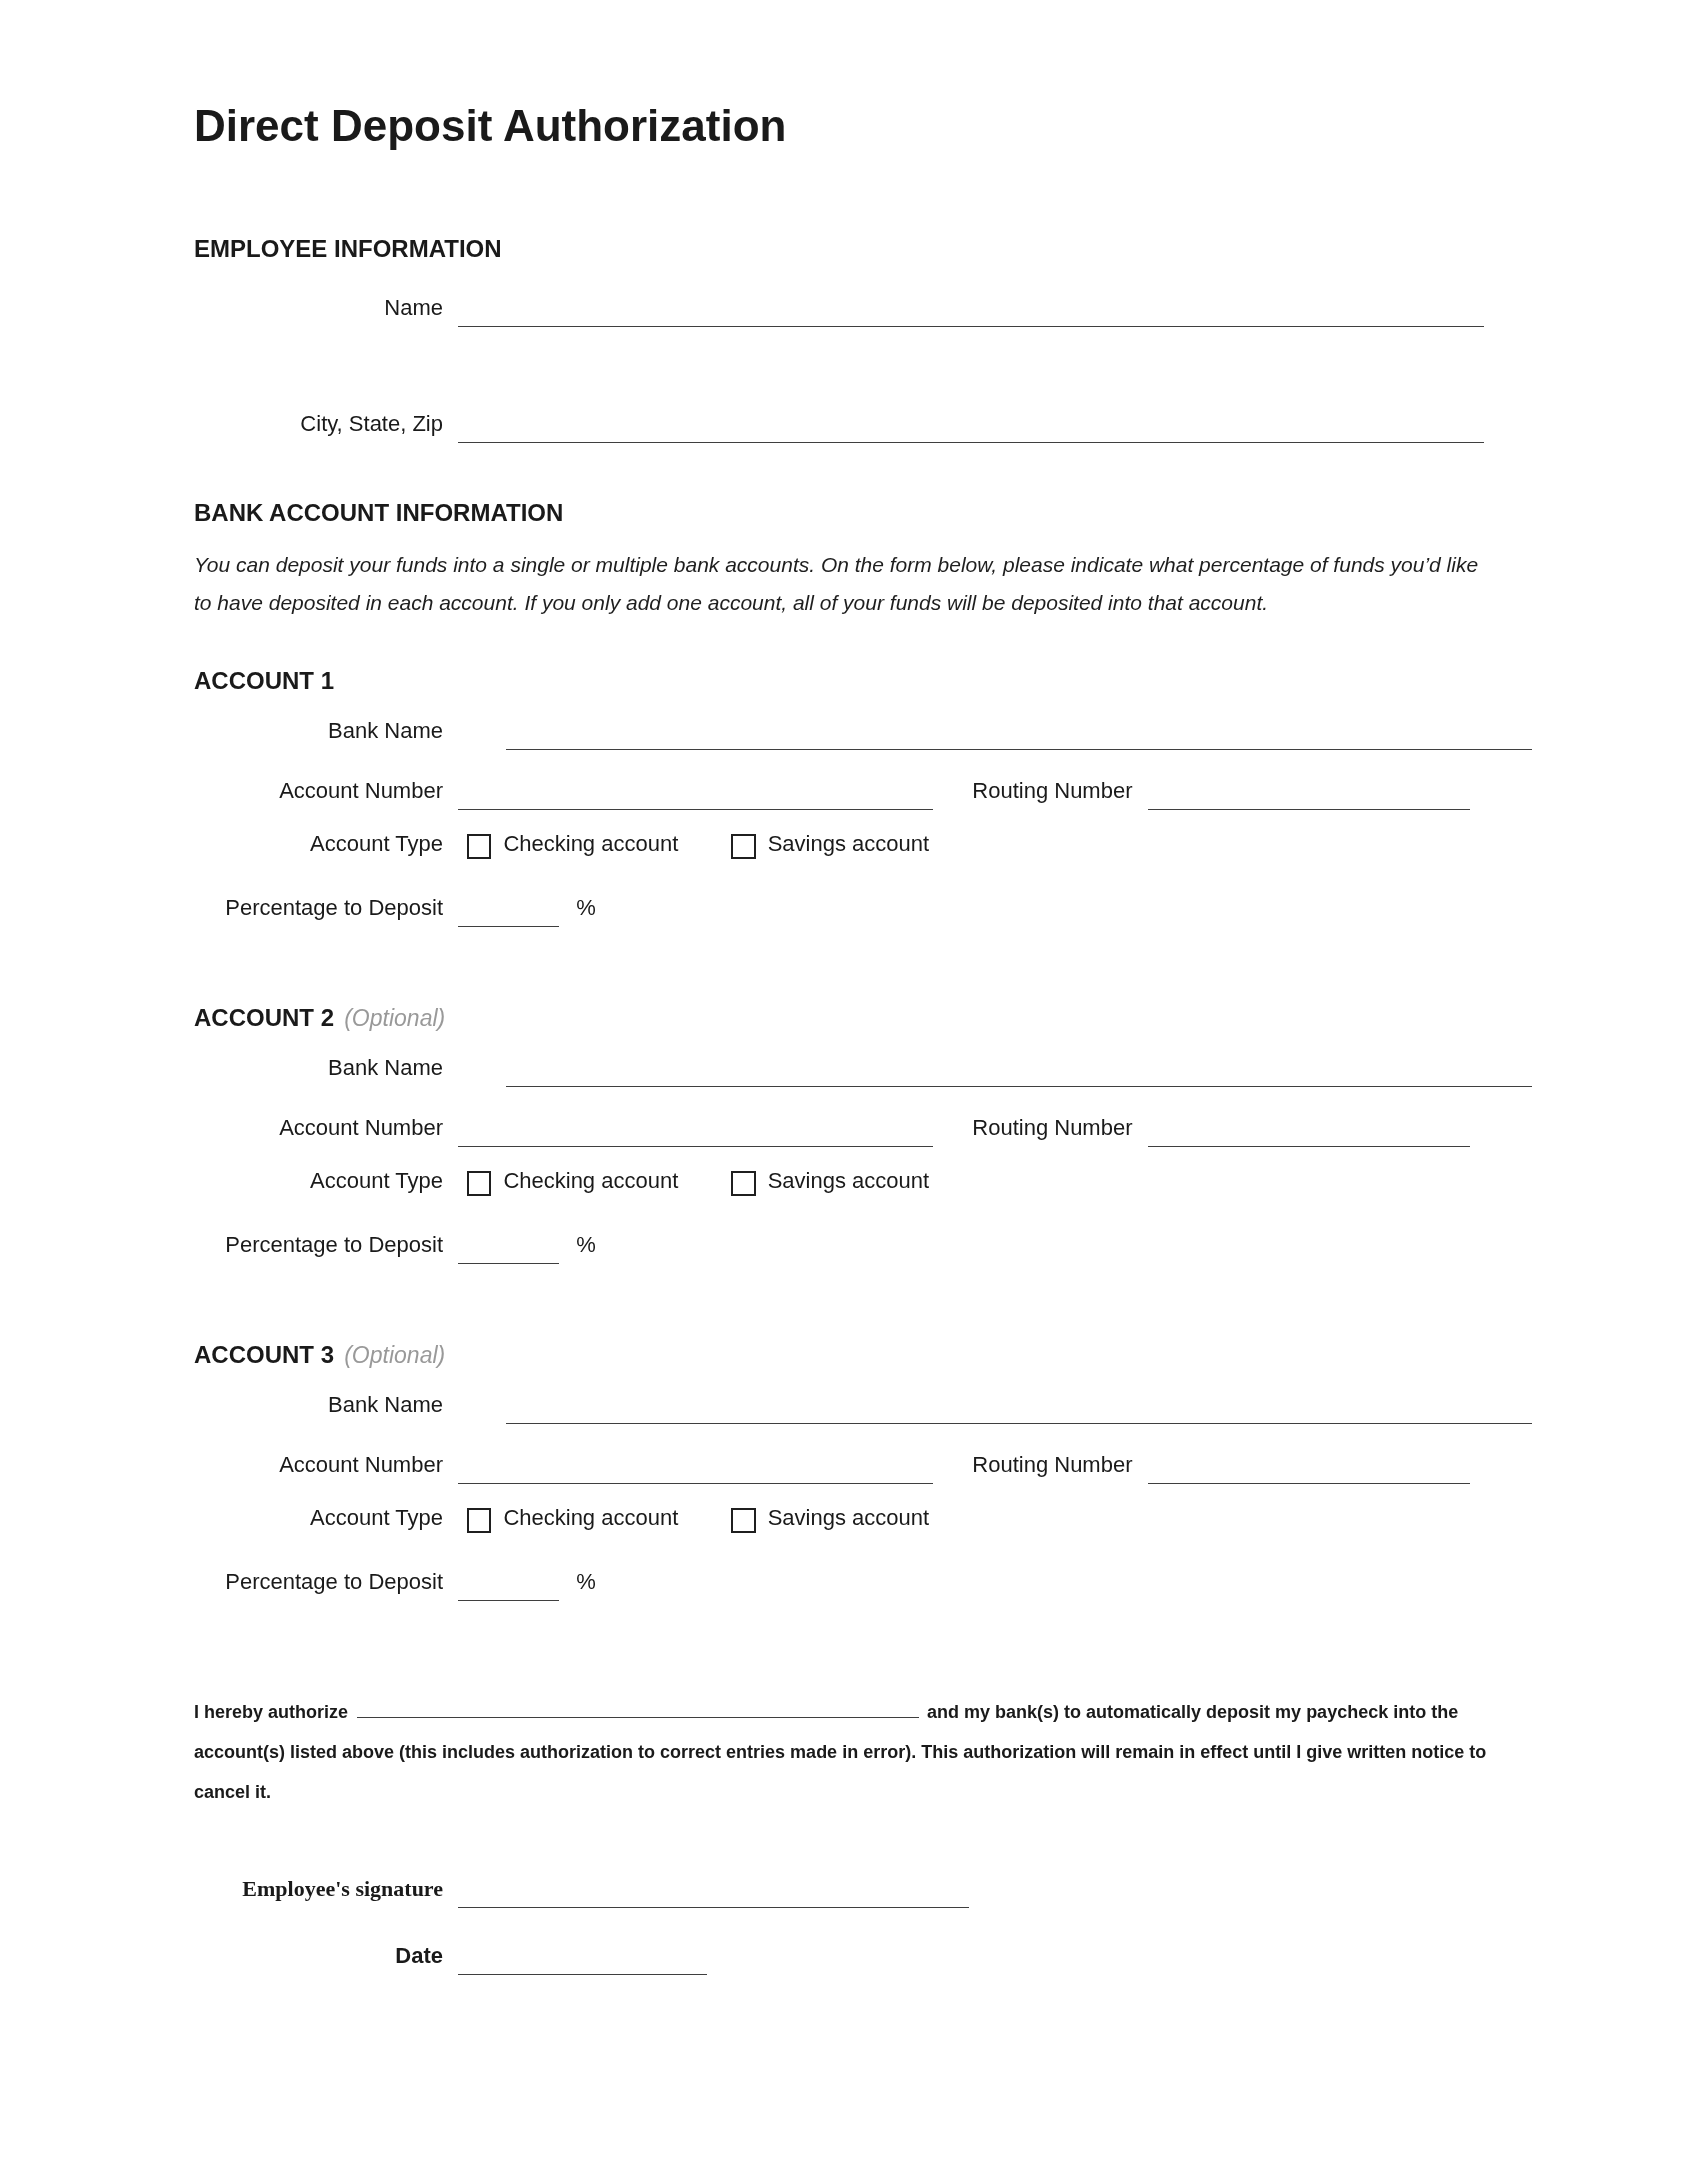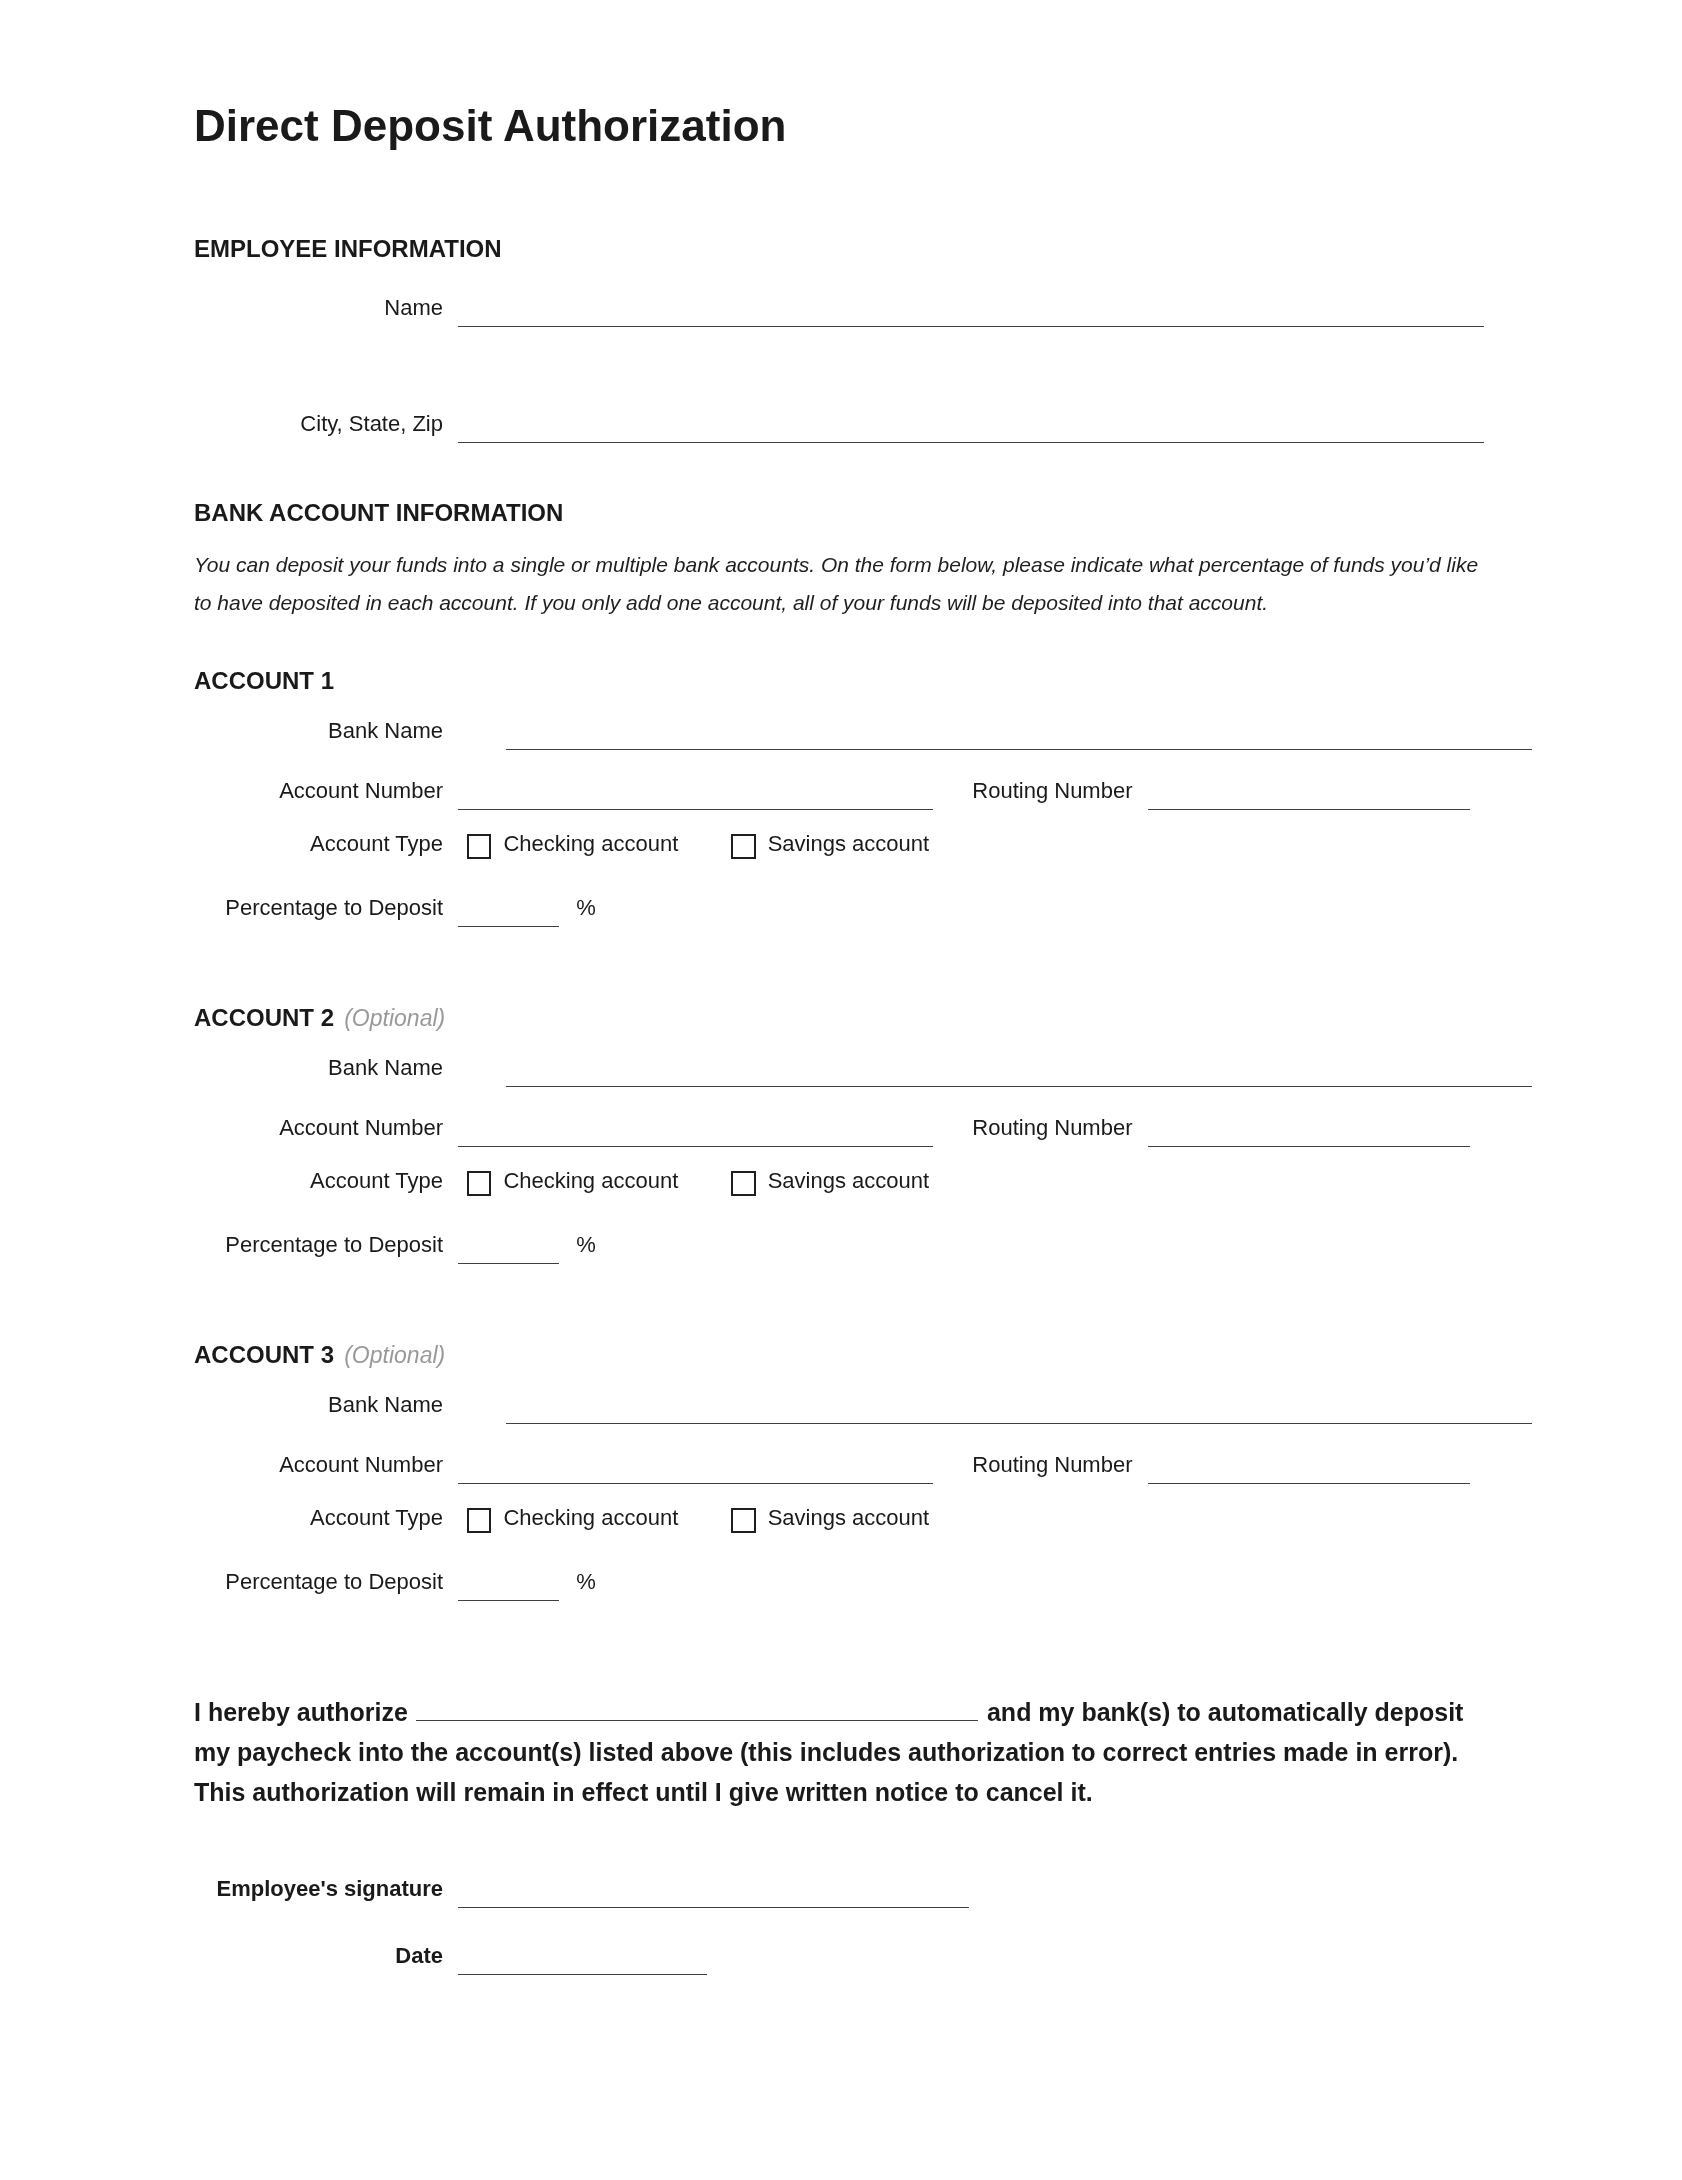--- a/index.html
+++ b/index.html
@@ -113,21 +113,21 @@
   .acct-block .row-bank { left: 0; top: 46px; gap: 48px; }
   .acct-block .row-num  { left: 0; top: 106px; }
   .acct-block .row-type { left: 0; top: 164px; }
   .acct-block .row-pct  { left: 0; top: 223px; }
 
   .auth-par {
     position: absolute;
     left: 194px;
     top: 1692px;
     width: 1295px;
-    font-size: 25px;
+    font-size: 18px;
     font-weight: 700;
     line-height: 40px;
   }
   .auth-line {
     display: inline-block;
     width: 562px;
     height: 20.4px;
     border-bottom: 1.7px solid #3f3f3f;
     margin: 0 8.5px;
   }
@@ -230,21 +230,21 @@
     </div>
     <div class="field-row row-pct">
       <div class="f-label">Percentage to Deposit</div>
       <div class="f-line line-pct"></div>
       <div class="pct-sign">%</div>
     </div>
   </div>
 
   <div class="auth-par"><span>I hereby authorize</span><span class="auth-line"></span><span>and my bank(s) to automatically deposit my paycheck into the account(s) listed above (this includes authorization to correct entries made in error). This authorization will remain in effect until I give written notice to cancel it.</span></div>
 
-  <div class="field-row sig-row" style="left:194px; top:1871px;">
+  <div class="field-row sig-row" style="left:194px; top:1871px;font-family:Liberation Serif, serif;">
     <div class="f-label">Employee's signature</div>
     <div class="f-line line-sig"></div>
   </div>
 
   <div class="field-row date-row" style="left:194px; top:1938px;">
     <div class="f-label">Date</div>
     <div class="f-line line-date"></div>
   </div>
 
 </div>

